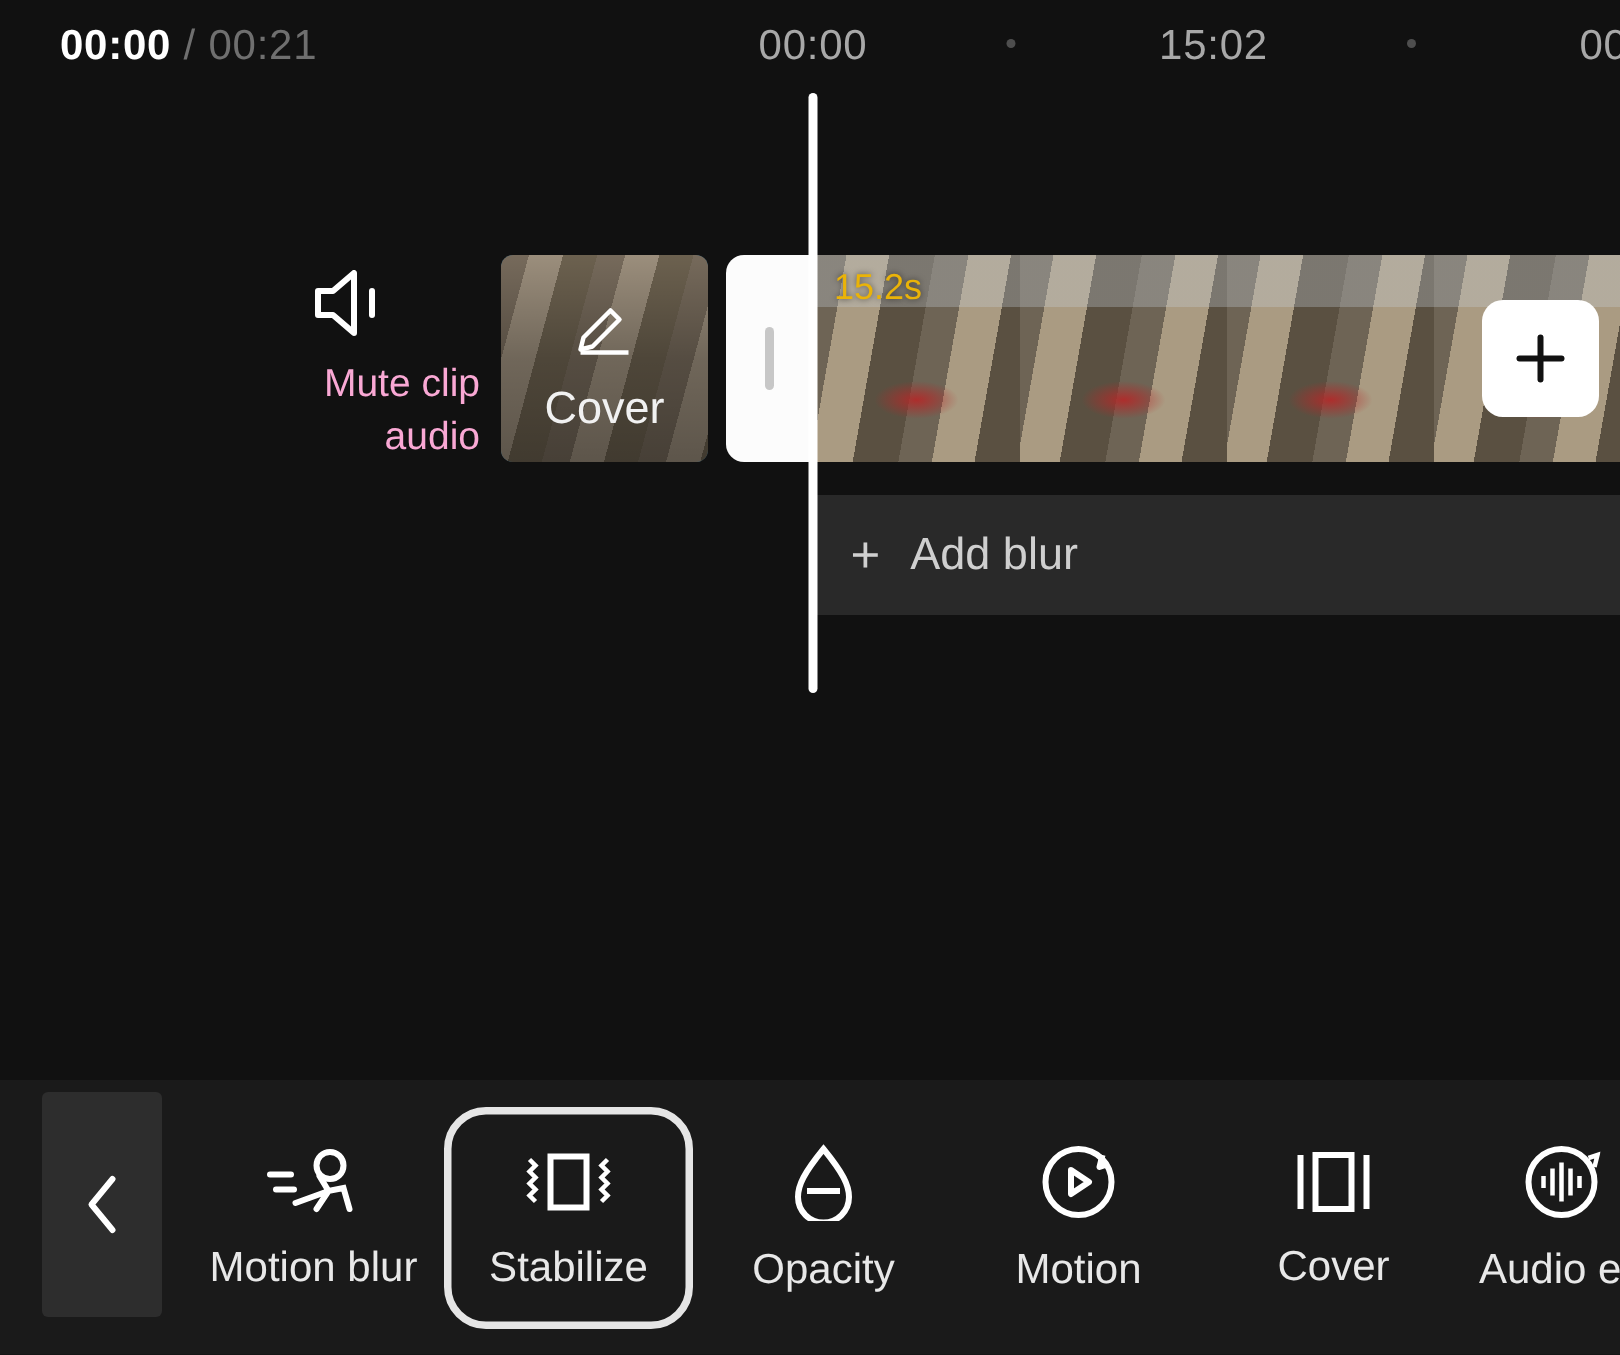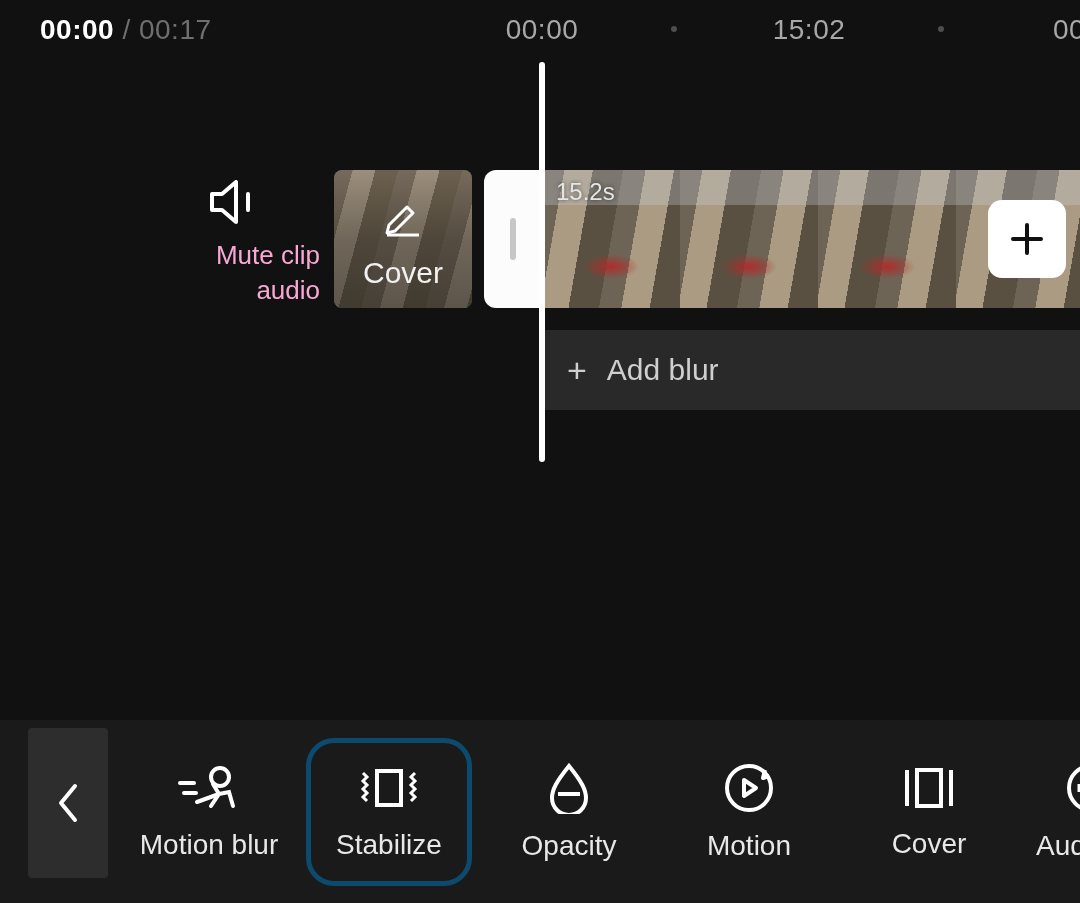--- a/index.html
+++ b/index.html
@@ -25,46 +25,46 @@
   .cover-thumb .pencil { position: absolute; top: 25px; left: 50%; transform: translateX(-50%); }
   .cover-thumb .lbl { position: absolute; bottom: 18px; left: 0; right: 0; text-align: center; font-size: 30px; color: #f1f1f1; }
 
   .clip-track { position: absolute; left: 484px; top: 120px; right: 0; height: 138px; }
   .clip-handle { position: absolute; left: 0; top: 0; width: 58px; height: 138px; background: #fcfcfc; border-radius: 12px 0 0 12px; display:flex; align-items:center; justify-content:center; cursor: ew-resize; }
   .clip-handle .bar { width: 6px; height: 42px; border-radius: 3px; background: #c7c7c7; }
   .clip-strip { position: absolute; left: 58px; top: 0; right: 0; height: 138px; background: #736a58; overflow: hidden; display:flex; }
   .clip-strip .frame { flex: 0 0 138px; height: 138px; position: relative; }
   .clip-strip .frame::before { content:""; position:absolute; inset:0; background: repeating-linear-gradient(100deg, rgba(110,100,85,1) 0 22px, rgba(170,155,130,1) 22px 50px, rgba(90,80,65,1) 50px 80px); }
   .clip-strip .frame::after { content:""; position:absolute; inset:0; background: linear-gradient(rgba(200,210,220,.3) 0 25%, rgba(0,0,0,0) 25%), radial-gradient(ellipse 40px 18px at 50% 70%, rgba(180,40,40,.9), transparent 70%); }
-  .clip-dur { position: absolute; left: 72px; top: 8px; font-size: 24px; color: #e5e5e5; font-weight: 500; text-shadow: 0 0 4px rgba(0,0,0,.6); }
+  .clip-dur { position: absolute; left: 72px; top: 8px; font-size: 24px; color: #eab308; font-weight: 500; text-shadow: 0 0 4px rgba(0,0,0,.6); }
   .add-btn { position: absolute; right: 14px; top: 30px; width: 78px; height: 78px; background: #ffffff; border-radius: 14px; display:flex; align-items:center; justify-content:center; cursor: pointer; }
   .add-btn svg { display:block; }
 
   .audio-track { position: absolute; left: 543px; top: 280px; right: 0; height: 80px; background: #292929; border-radius: 0; display:flex; align-items:center; padding-left: 24px; cursor: pointer; }
   .audio-track .plus { font-size: 34px; color: #cfcfcf; margin-right: 20px; font-weight: 300; }
   .audio-track .lbl { font-size: 30px; color: #cfcfcf; }
 
   .playhead { position: absolute; left: 539px; top: 12px; width: 6px; height: 400px; background: #ffffff; border-radius: 3px; pointer-events: none; }
 
   
   .toolbar { position: absolute; left: 0; right: 0; bottom: 0; height: 183px; background: #1a1a1a; display:flex; align-items: stretch; }
   .back-btn { width: 80px; height: 150px; margin: 8px 0 0 28px; background: #2d2d2d; border-radius: 4px; display:flex; align-items:center; justify-content:center; cursor:pointer; flex: 0 0 80px; }
-  .tools { flex: 1; display:flex; align-items: center; gap: 14px; padding-left: 18px; overflow: hidden; }
+  .tools { flex: 1; display:flex; align-items: center; gap: 4px; padding-left: 18px; overflow: hidden; }
   .tool { width: 166px; flex: 0 0 auto; display:flex; flex-direction: column; align-items:center; justify-content:center; gap: 16px; cursor:pointer; padding: 20px 0; border-radius: 26px; }
   .tool .lbl { font-size: 28px; color: #e8e8e8; white-space: nowrap; }
   .tool svg { display:block; }
-  .tool.highlight { border: 5px solid #0c4a6e; border-radius: 28px; }
+  .tool.highlight { border: 5px solid #e5e5e5; border-radius: 28px; }
   
 </style>
 </head>
 <body>
 
 <div class="time-ruler">
   <div class="pos">
-    <span class="cur">00:00</span><span class="dur"> / </span><span class="dur">00:17</span>
+    <span class="cur">00:00</span><span class="dur"> / </span><span class="dur">00:21</span>
   </div>
   <span class="ruler-tick" style="left:542px">00:00</span>
   <span class="ruler-dot" style="left:674px"></span>
   <span class="ruler-tick" style="left:809px">15:02</span>
   <span class="ruler-dot" style="left:941px"></span>
   <span class="ruler-tick" style="left:1069px">00</span>
 </div>
 
 <div class="editor">
 

